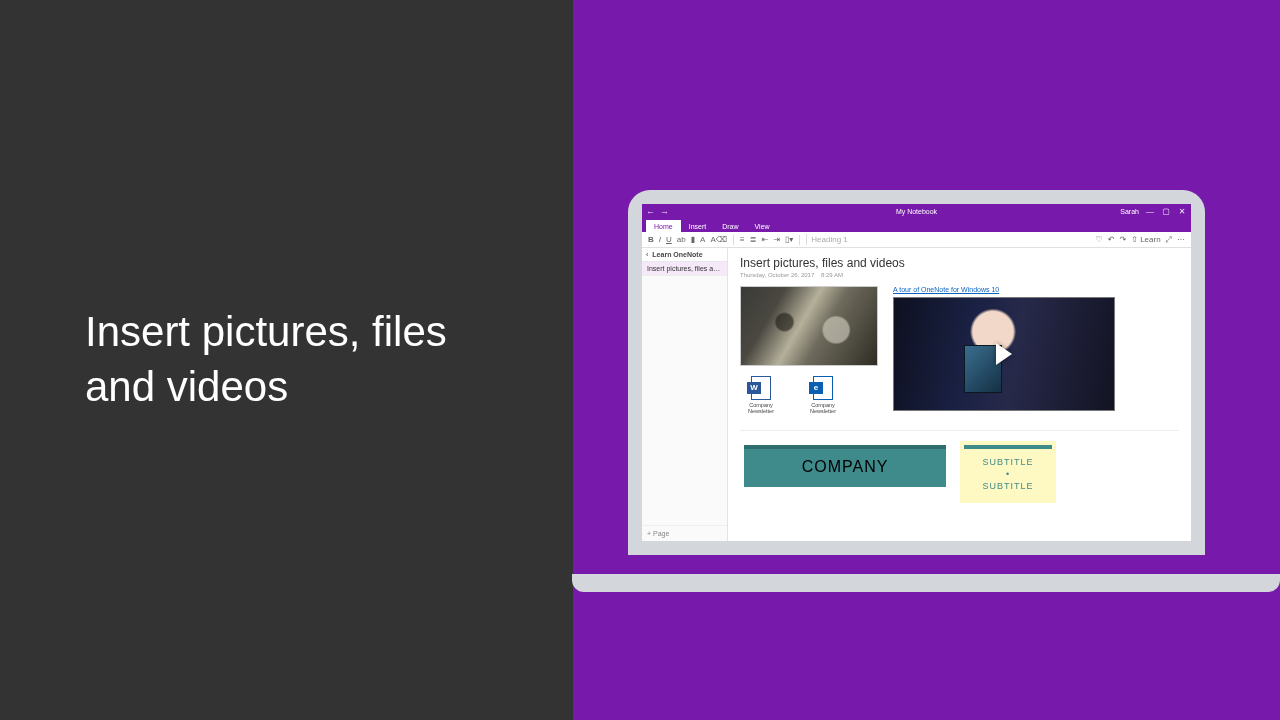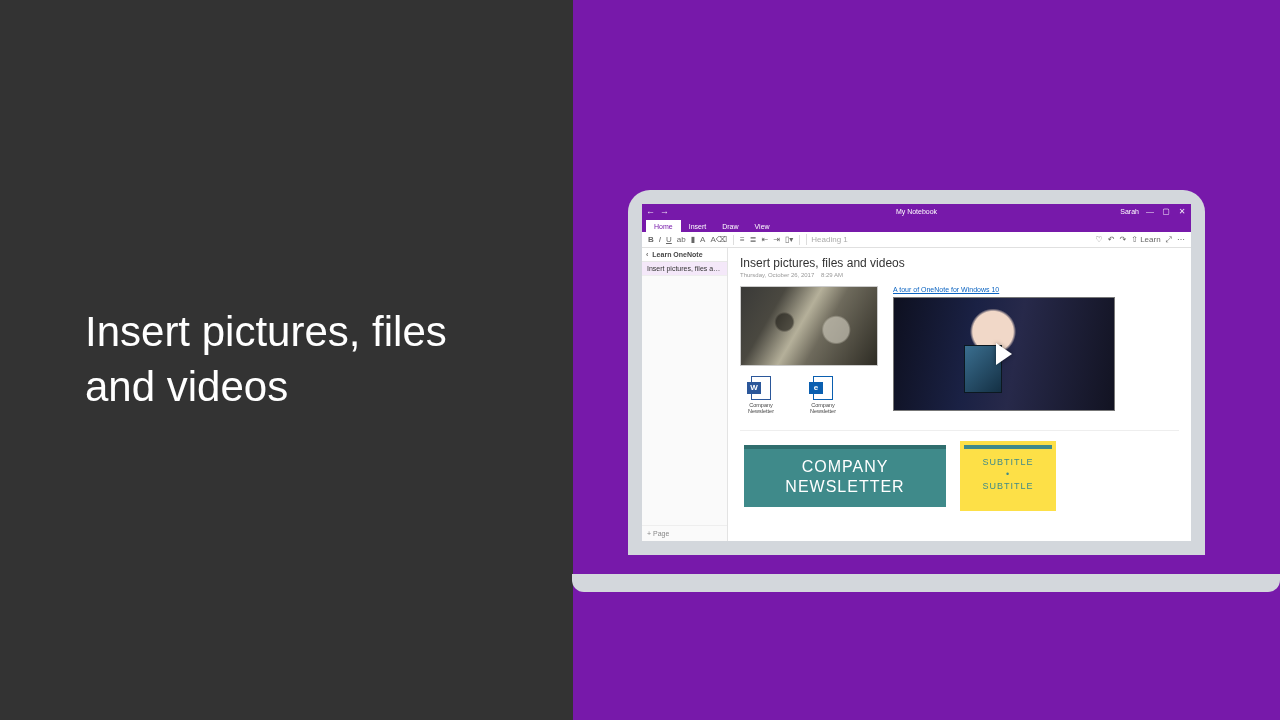--- a/index.html
+++ b/index.html
@@ -264,31 +264,31 @@
   padding-top: 10px;
 }
 .nl-main {
   width: 210px;
   background: #fff;
   padding: 4px;
 }
 .nl-main-inner {
   background: #3f8a8a;
   border-top: 4px solid #2f6e6e;
-  color: #ffffff;
+  color: #000000;
   text-align: center;
   padding: 8px 4px 10px;
   font-size: 16px;
   letter-spacing: 1px;
   line-height: 1.25;
   font-weight: 300;
 }
 .nl-side {
   width: 96px;
-  background: #fde047;
+  background: #fef9c3;
   padding: 4px;
 }
 .nl-side-inner {
   border-top: 4px solid #3f8a8a;
   text-align: center;
   color: #3f8a8a;
   font-size: 9px;
   padding: 8px 2px;
   letter-spacing: 1px;
 }
@@ -393,21 +393,20 @@
               <div class="video-box">
                 <div class="play-btn"></div>
               </div>
             </div>
           </div>
 
           <div class="newsletter-row">
             <div class="nl-main">
               <div class="nl-main-inner">
                 <div>COMPANY</div>
-                <div>NEWSLETTER</div>
               </div>
             </div>
             <div class="nl-side">
               <div class="nl-side-inner">
                 <div>SUBTITLE</div>
                 <div class="nl-dot">•</div>
                 <div>SUBTITLE</div>
               </div>
             </div>
           </div>

